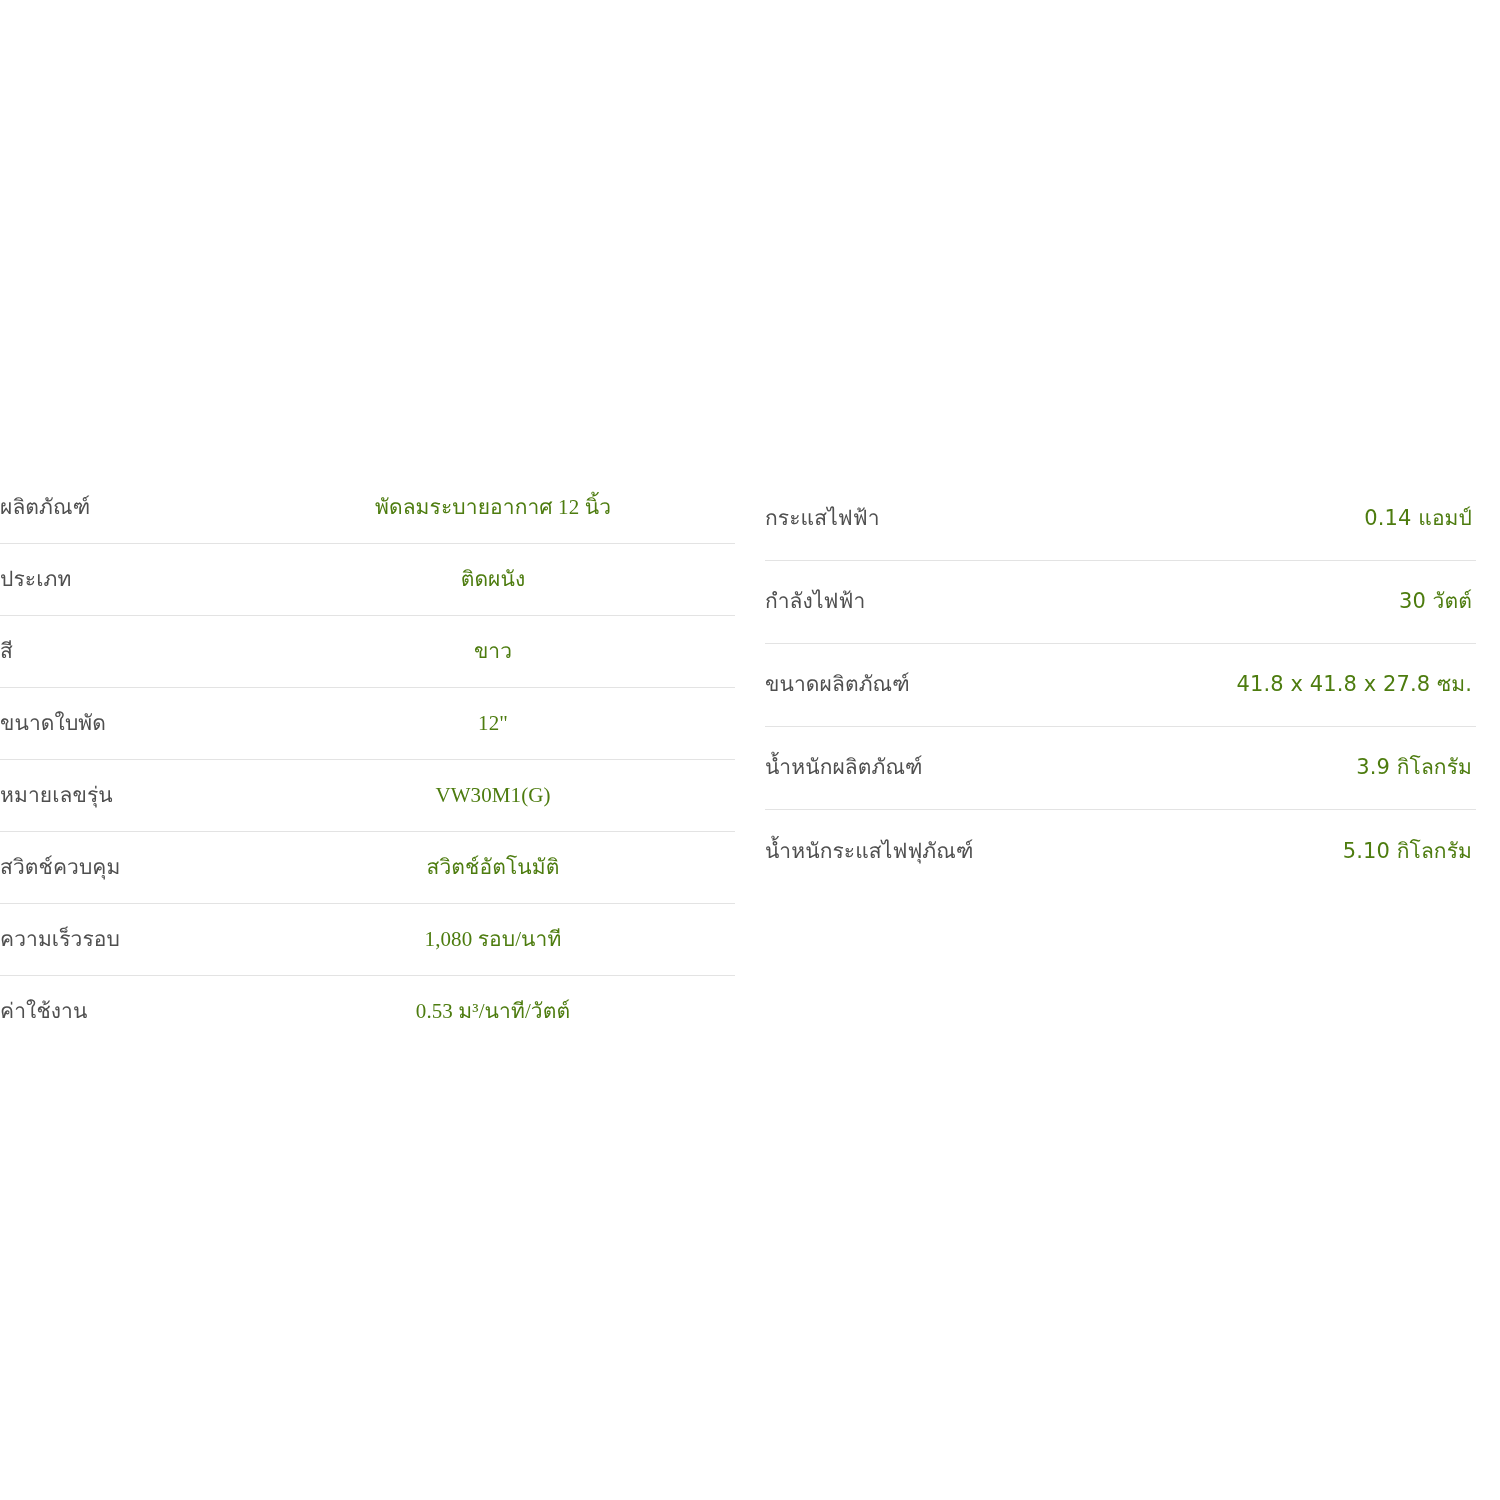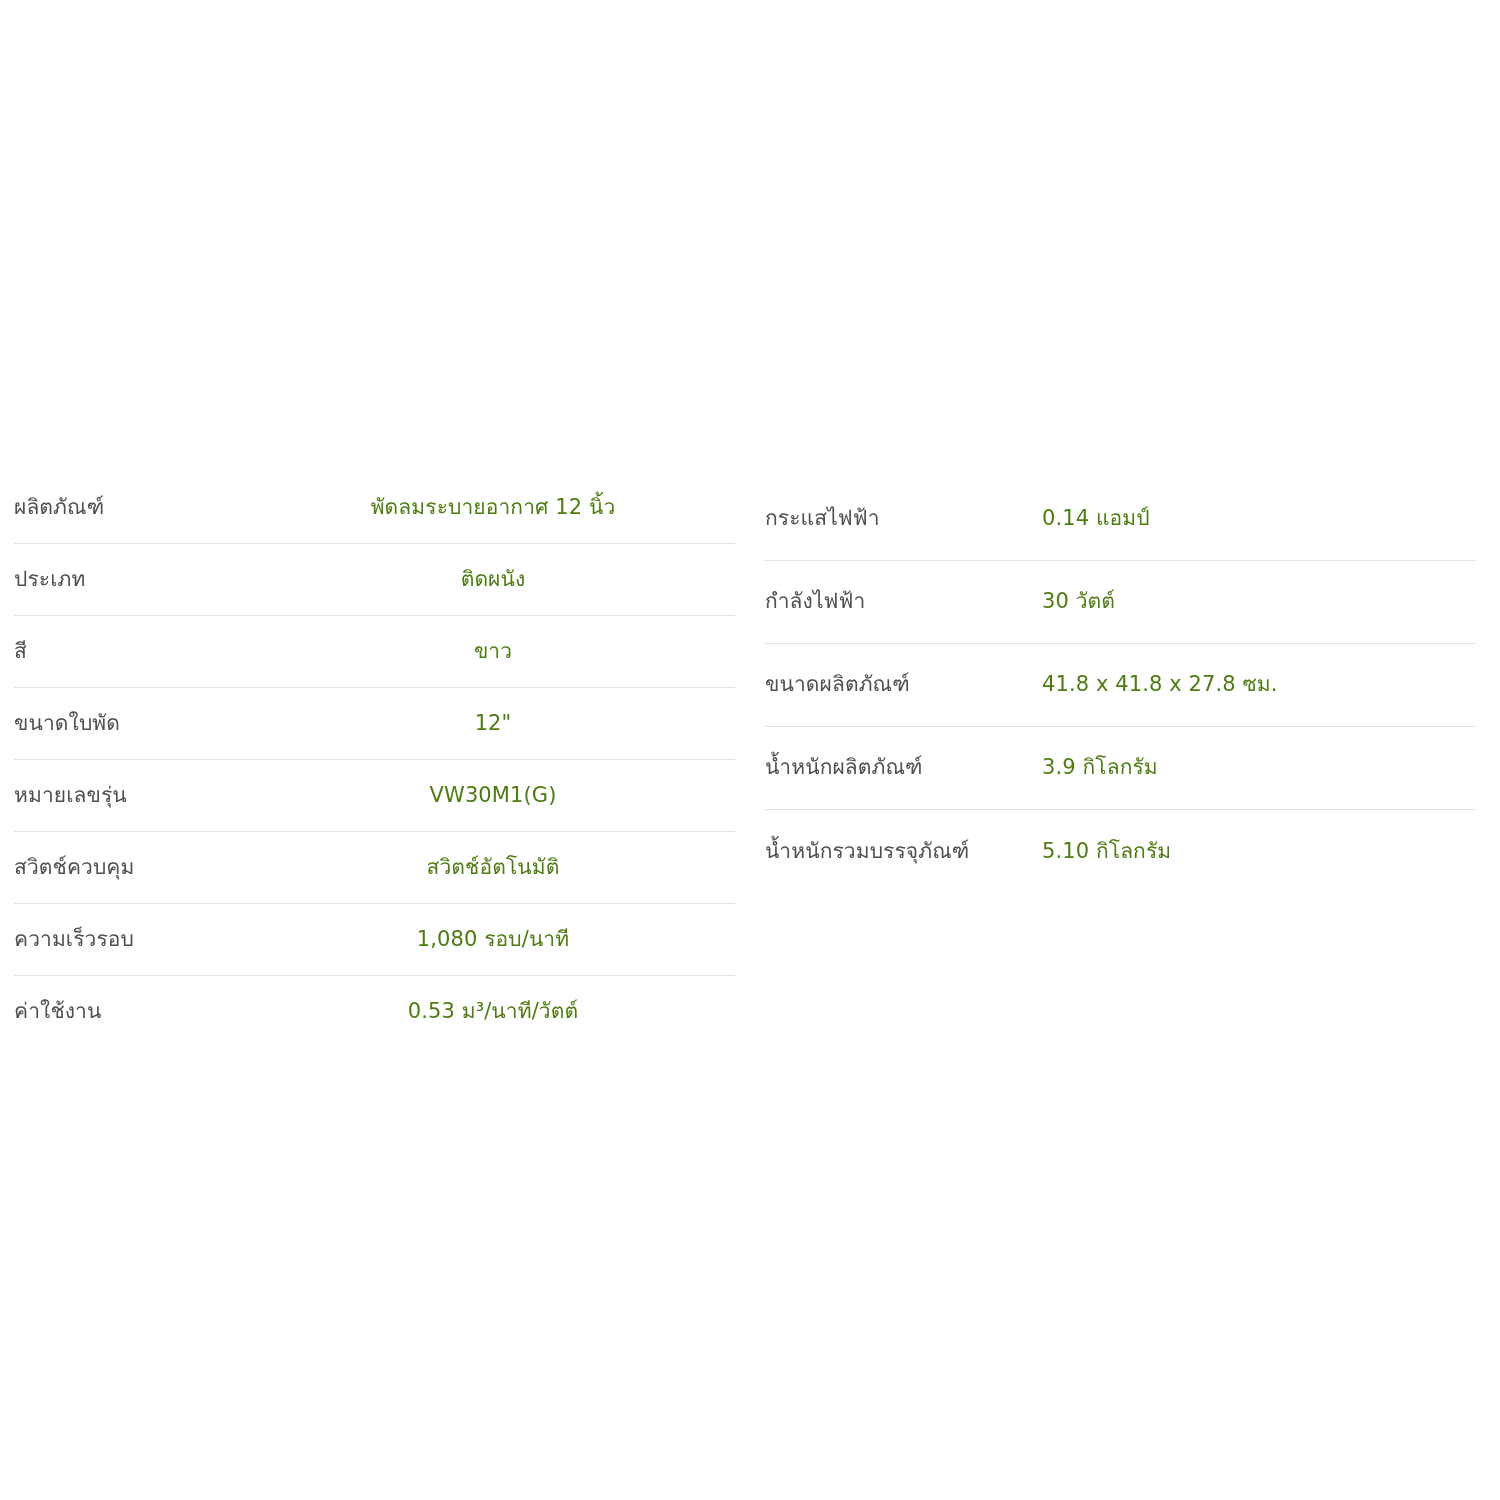--- a/index.html
+++ b/index.html
@@ -27,23 +27,23 @@
     flex-direction: row;
     align-items: flex-start;
   }
 
   .spec-col {
     box-sizing: border-box;
   }
 
   .spec-col.left {
     width: 735px;
-    padding-left: 14px;
     padding-right: 0px;
     padding-top: 472px;
+    font-family: Liberation Serif, serif;
   }
 
   .spec-col.right {
     width: 765px;
     padding-left: 30px;
     padding-right: 24px;
     padding-top: 478px;
   }
 
   .spec-row {
@@ -85,21 +85,21 @@
     letter-spacing: 0.1px;
   }
 
   .spec-col.left .spec-value {
     width: 460px;
     text-align: center;
   }
 
   .spec-col.right .spec-value {
     width: 430px;
-    text-align: left;
+    text-align: right;
   }
 </style>
 </head>
 <body>
 
 <div class="spec-wrap">
 
   <div class="spec-col left">
 
     <div class="spec-row">
@@ -162,19 +162,19 @@
       <span class="spec-value">41.8 x 41.8 x 27.8 ซม.</span>
     </div>
 
     <div class="spec-row">
       <span class="spec-label">น้ำหนักผลิตภัณฑ์</span>
       <span class="spec-value">3.9 กิโลกรัม</span>
     </div>
 
 
     <div class="spec-row">
-      <span class="spec-label">น้ำหนักรวมบรรจุภัณฑ์</span>
+      <span class="spec-label">น้ำหนักระแสไฟฟุภัณฑ์</span>
       <span class="spec-value">5.10 กิโลกรัม</span>
     </div>
 
   </div>
 
 </div>
 
 </body></html>

